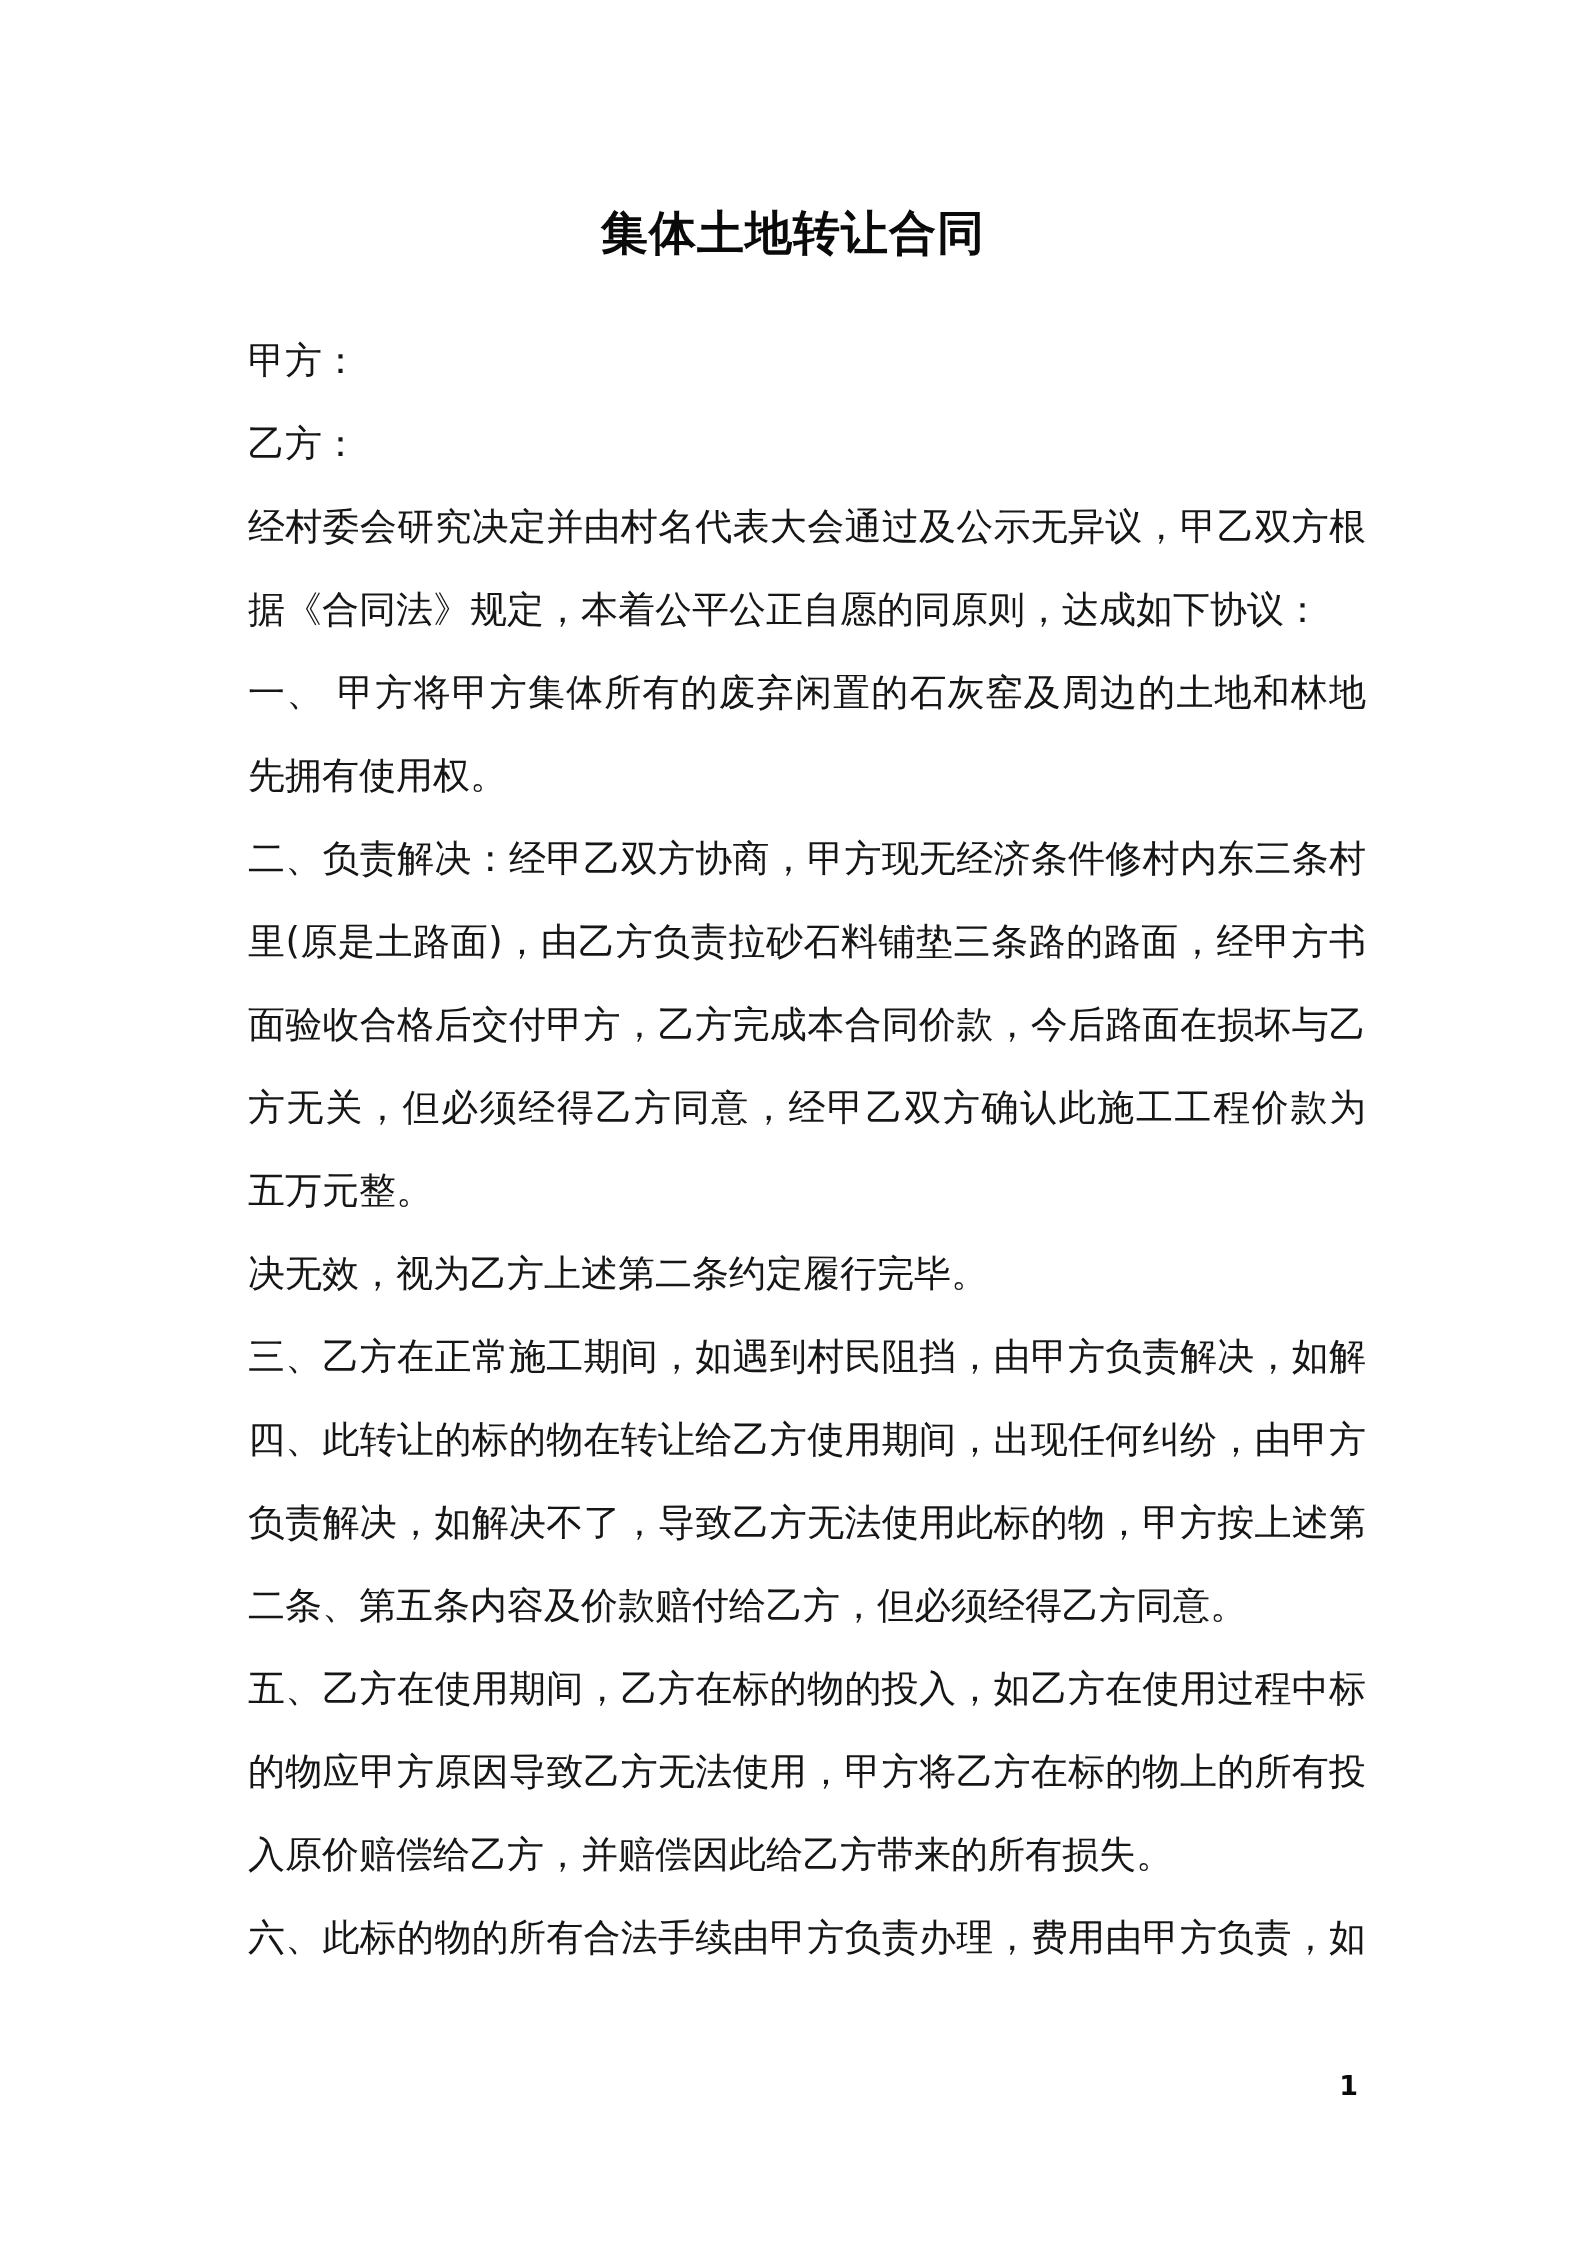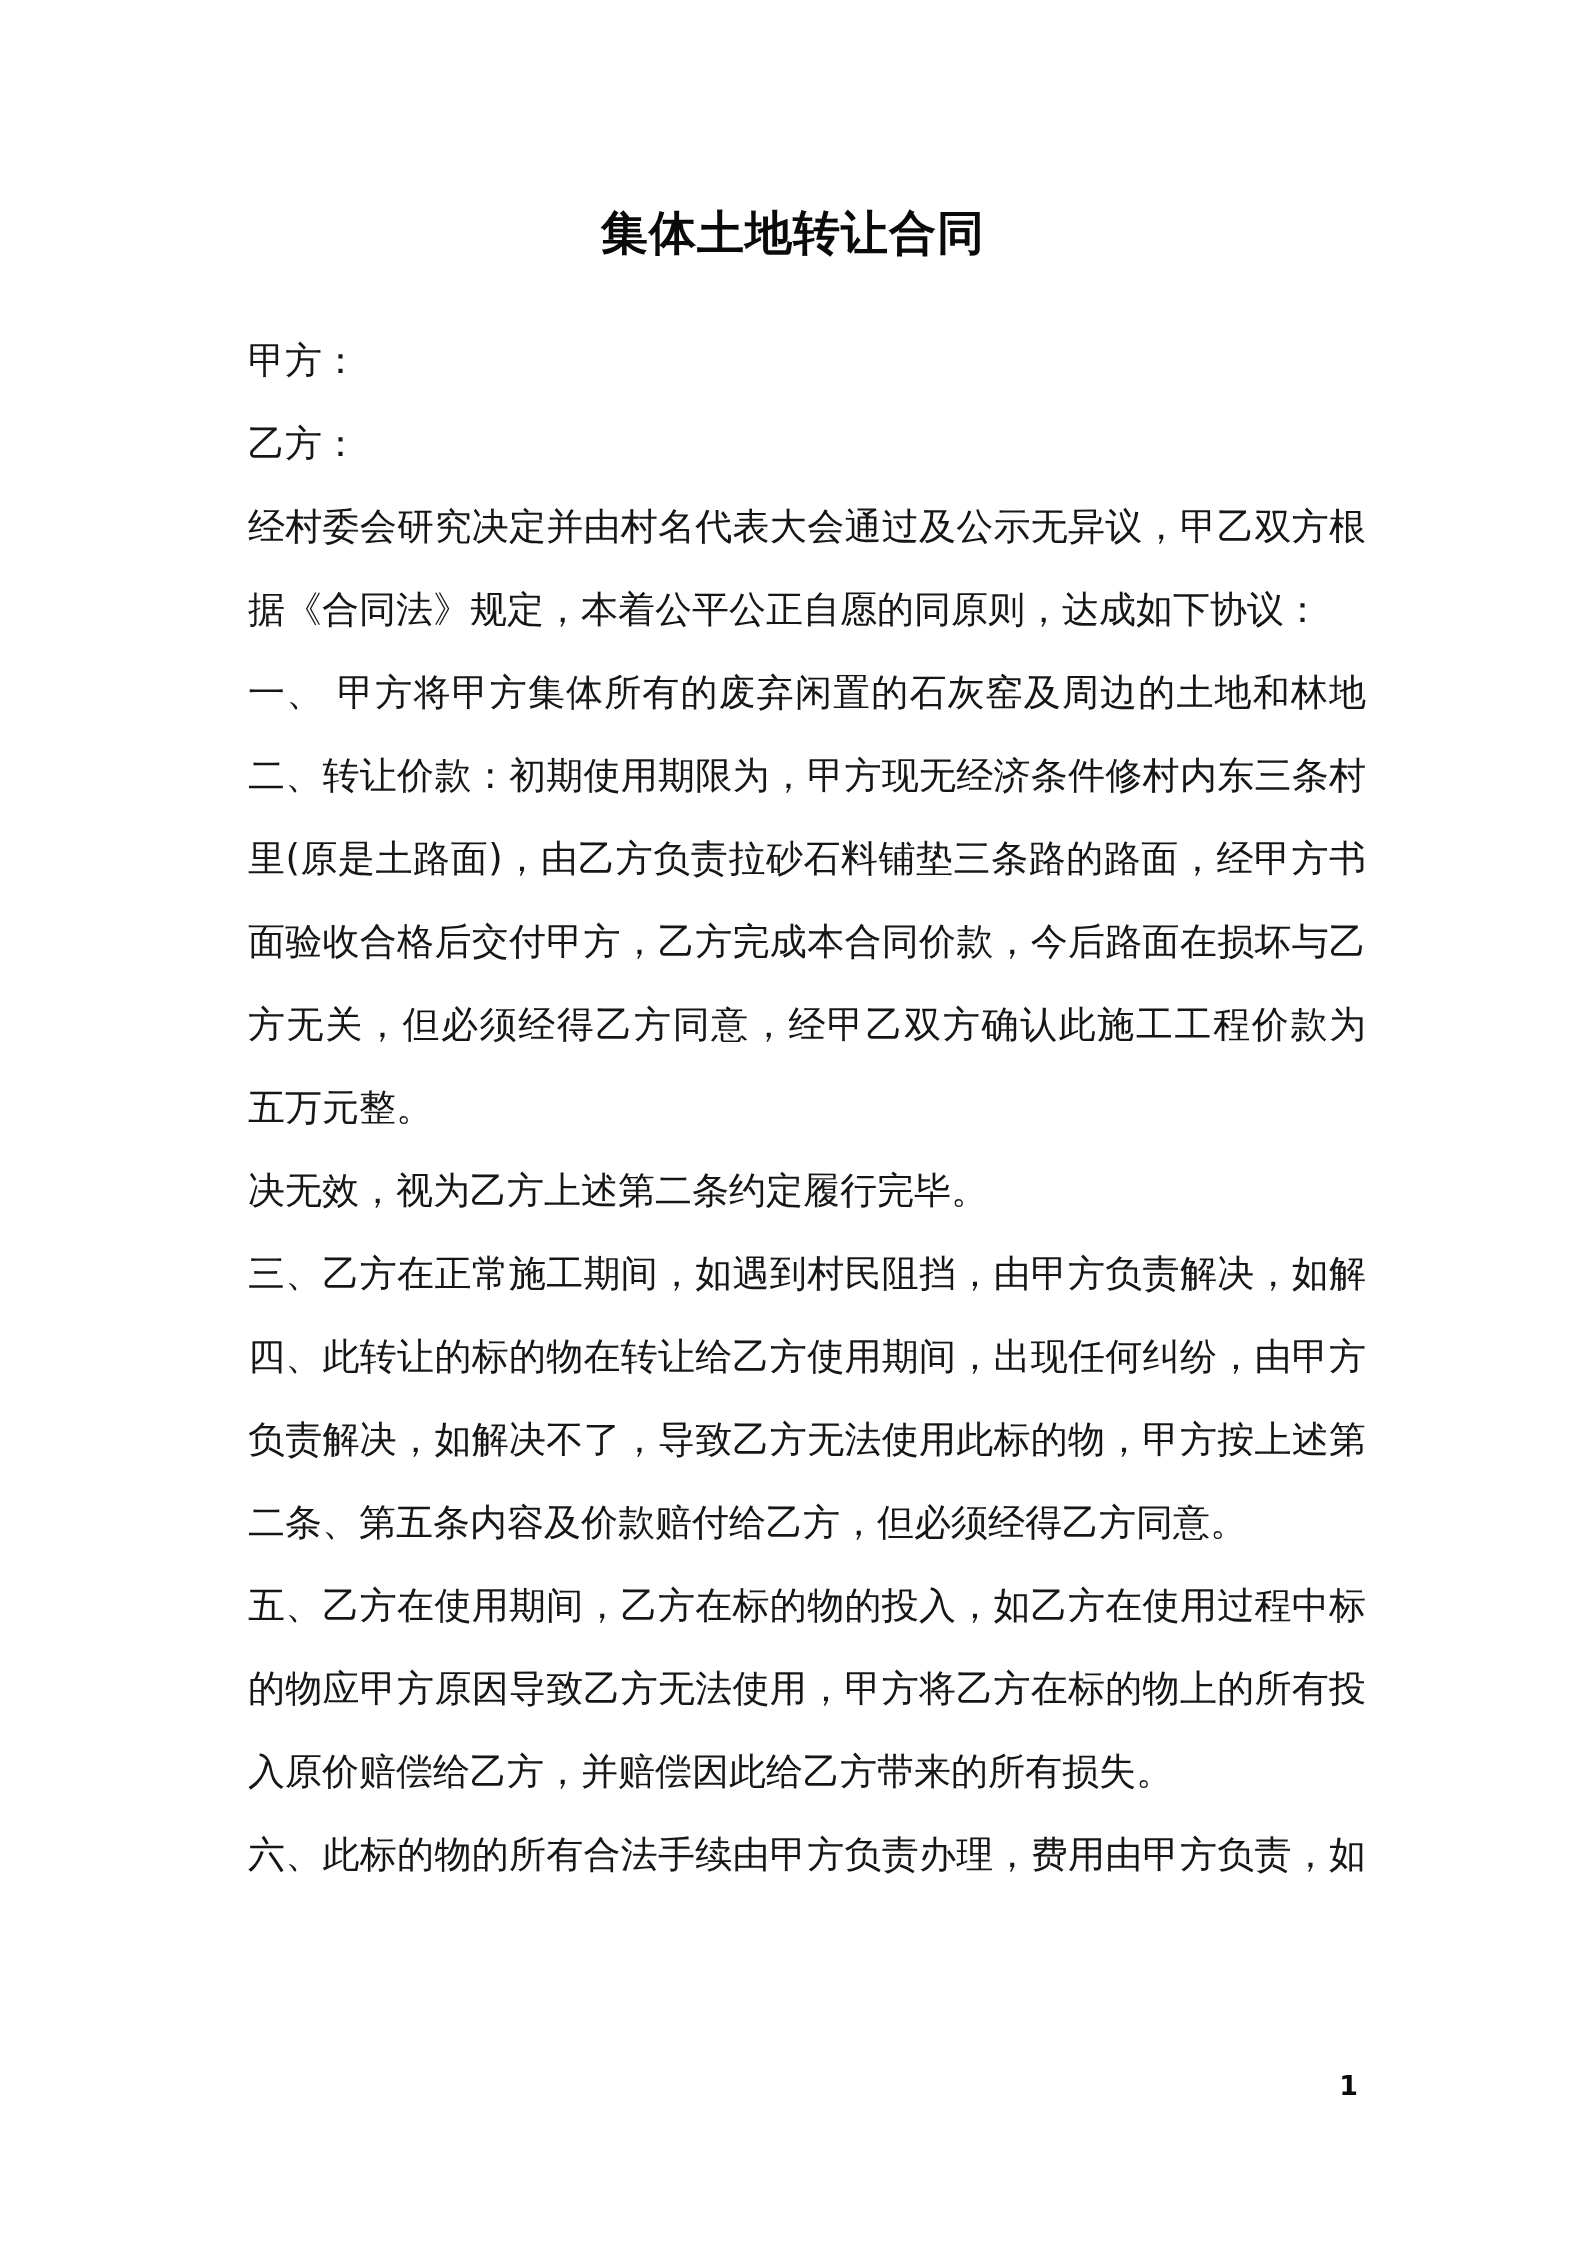--- a/index.html
+++ b/index.html
@@ -67,21 +67,22 @@
 <div class="page">
 
   <h1 class="doc-title">集体土地转让合同</h1>
 
   <div class="doc-body">
     <div class="ln">甲方：</div>
     <div class="ln">乙方：</div>
     <div class="ln fill">经村委会研究决定并由村名代表大会通过及公示无异议，甲乙双方根</div>
     <div class="ln">据《合同法》规定，本着公平公正自愿的同原则，达成如下协议：</div>
     <div class="ln fill">一、 甲方将甲方集体所有的废弃闲置的石灰窑及周边的土地和林地</div>
-    <div class="ln fill">二、转让价款：初期使用期限为，甲方现无经济条件修村内东三条村</div>
+    <div class="ln">先拥有使用权。</div>
+    <div class="ln fill">二、负责解决：经甲乙双方协商，甲方现无经济条件修村内东三条村</div>
     <div class="ln fill">里(原是土路面)，由乙方负责拉砂石料铺垫三条路的路面，经甲方书</div>
     <div class="ln fill">面验收合格后交付甲方，乙方完成本合同价款，今后路面在损坏与乙</div>
     <div class="ln fill">方无关，但必须经得乙方同意，经甲乙双方确认此施工工程价款为</div>
     <div class="ln">五万元整。</div>
     <div class="ln">决无效，视为乙方上述第二条约定履行完毕。</div>
     <div class="ln fill">三、乙方在正常施工期间，如遇到村民阻挡，由甲方负责解决，如解</div>
     <div class="ln fill">四、此转让的标的物在转让给乙方使用期间，出现任何纠纷，由甲方</div>
     <div class="ln fill">负责解决，如解决不了，导致乙方无法使用此标的物，甲方按上述第</div>
     <div class="ln">二条、第五条内容及价款赔付给乙方，但必须经得乙方同意。</div>
     <div class="ln fill">五、乙方在使用期间，乙方在标的物的投入，如乙方在使用过程中标</div>

